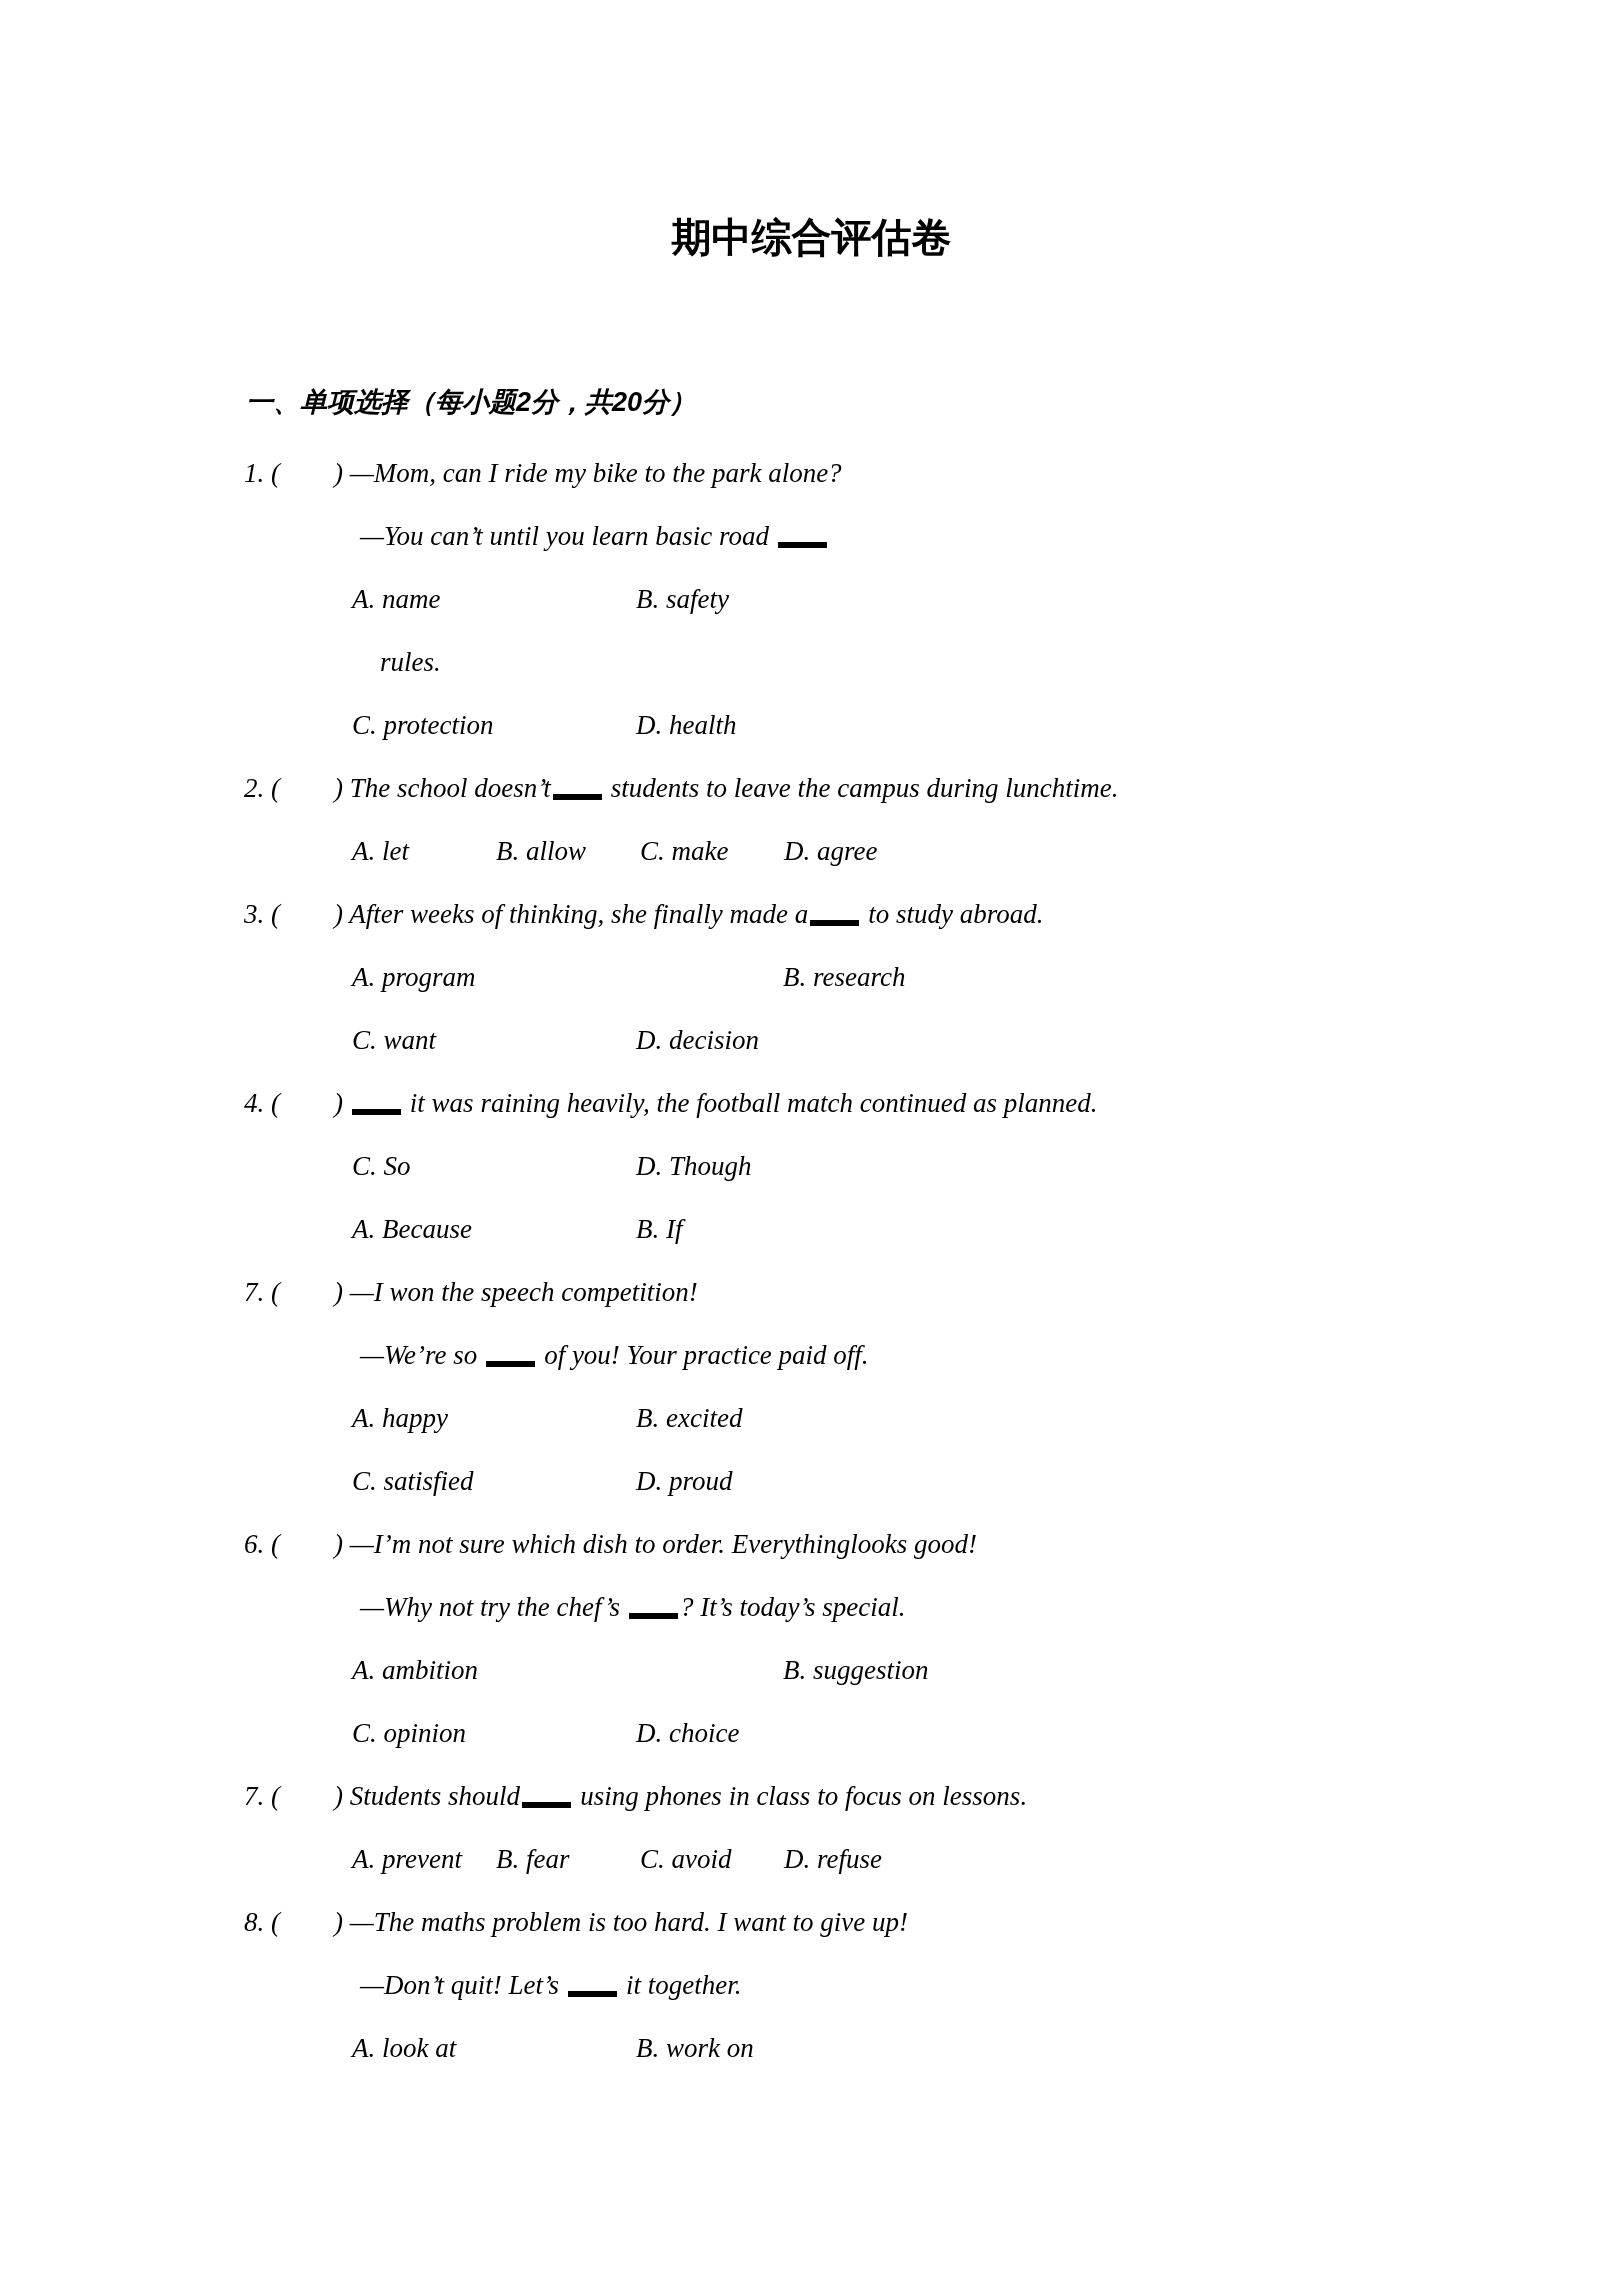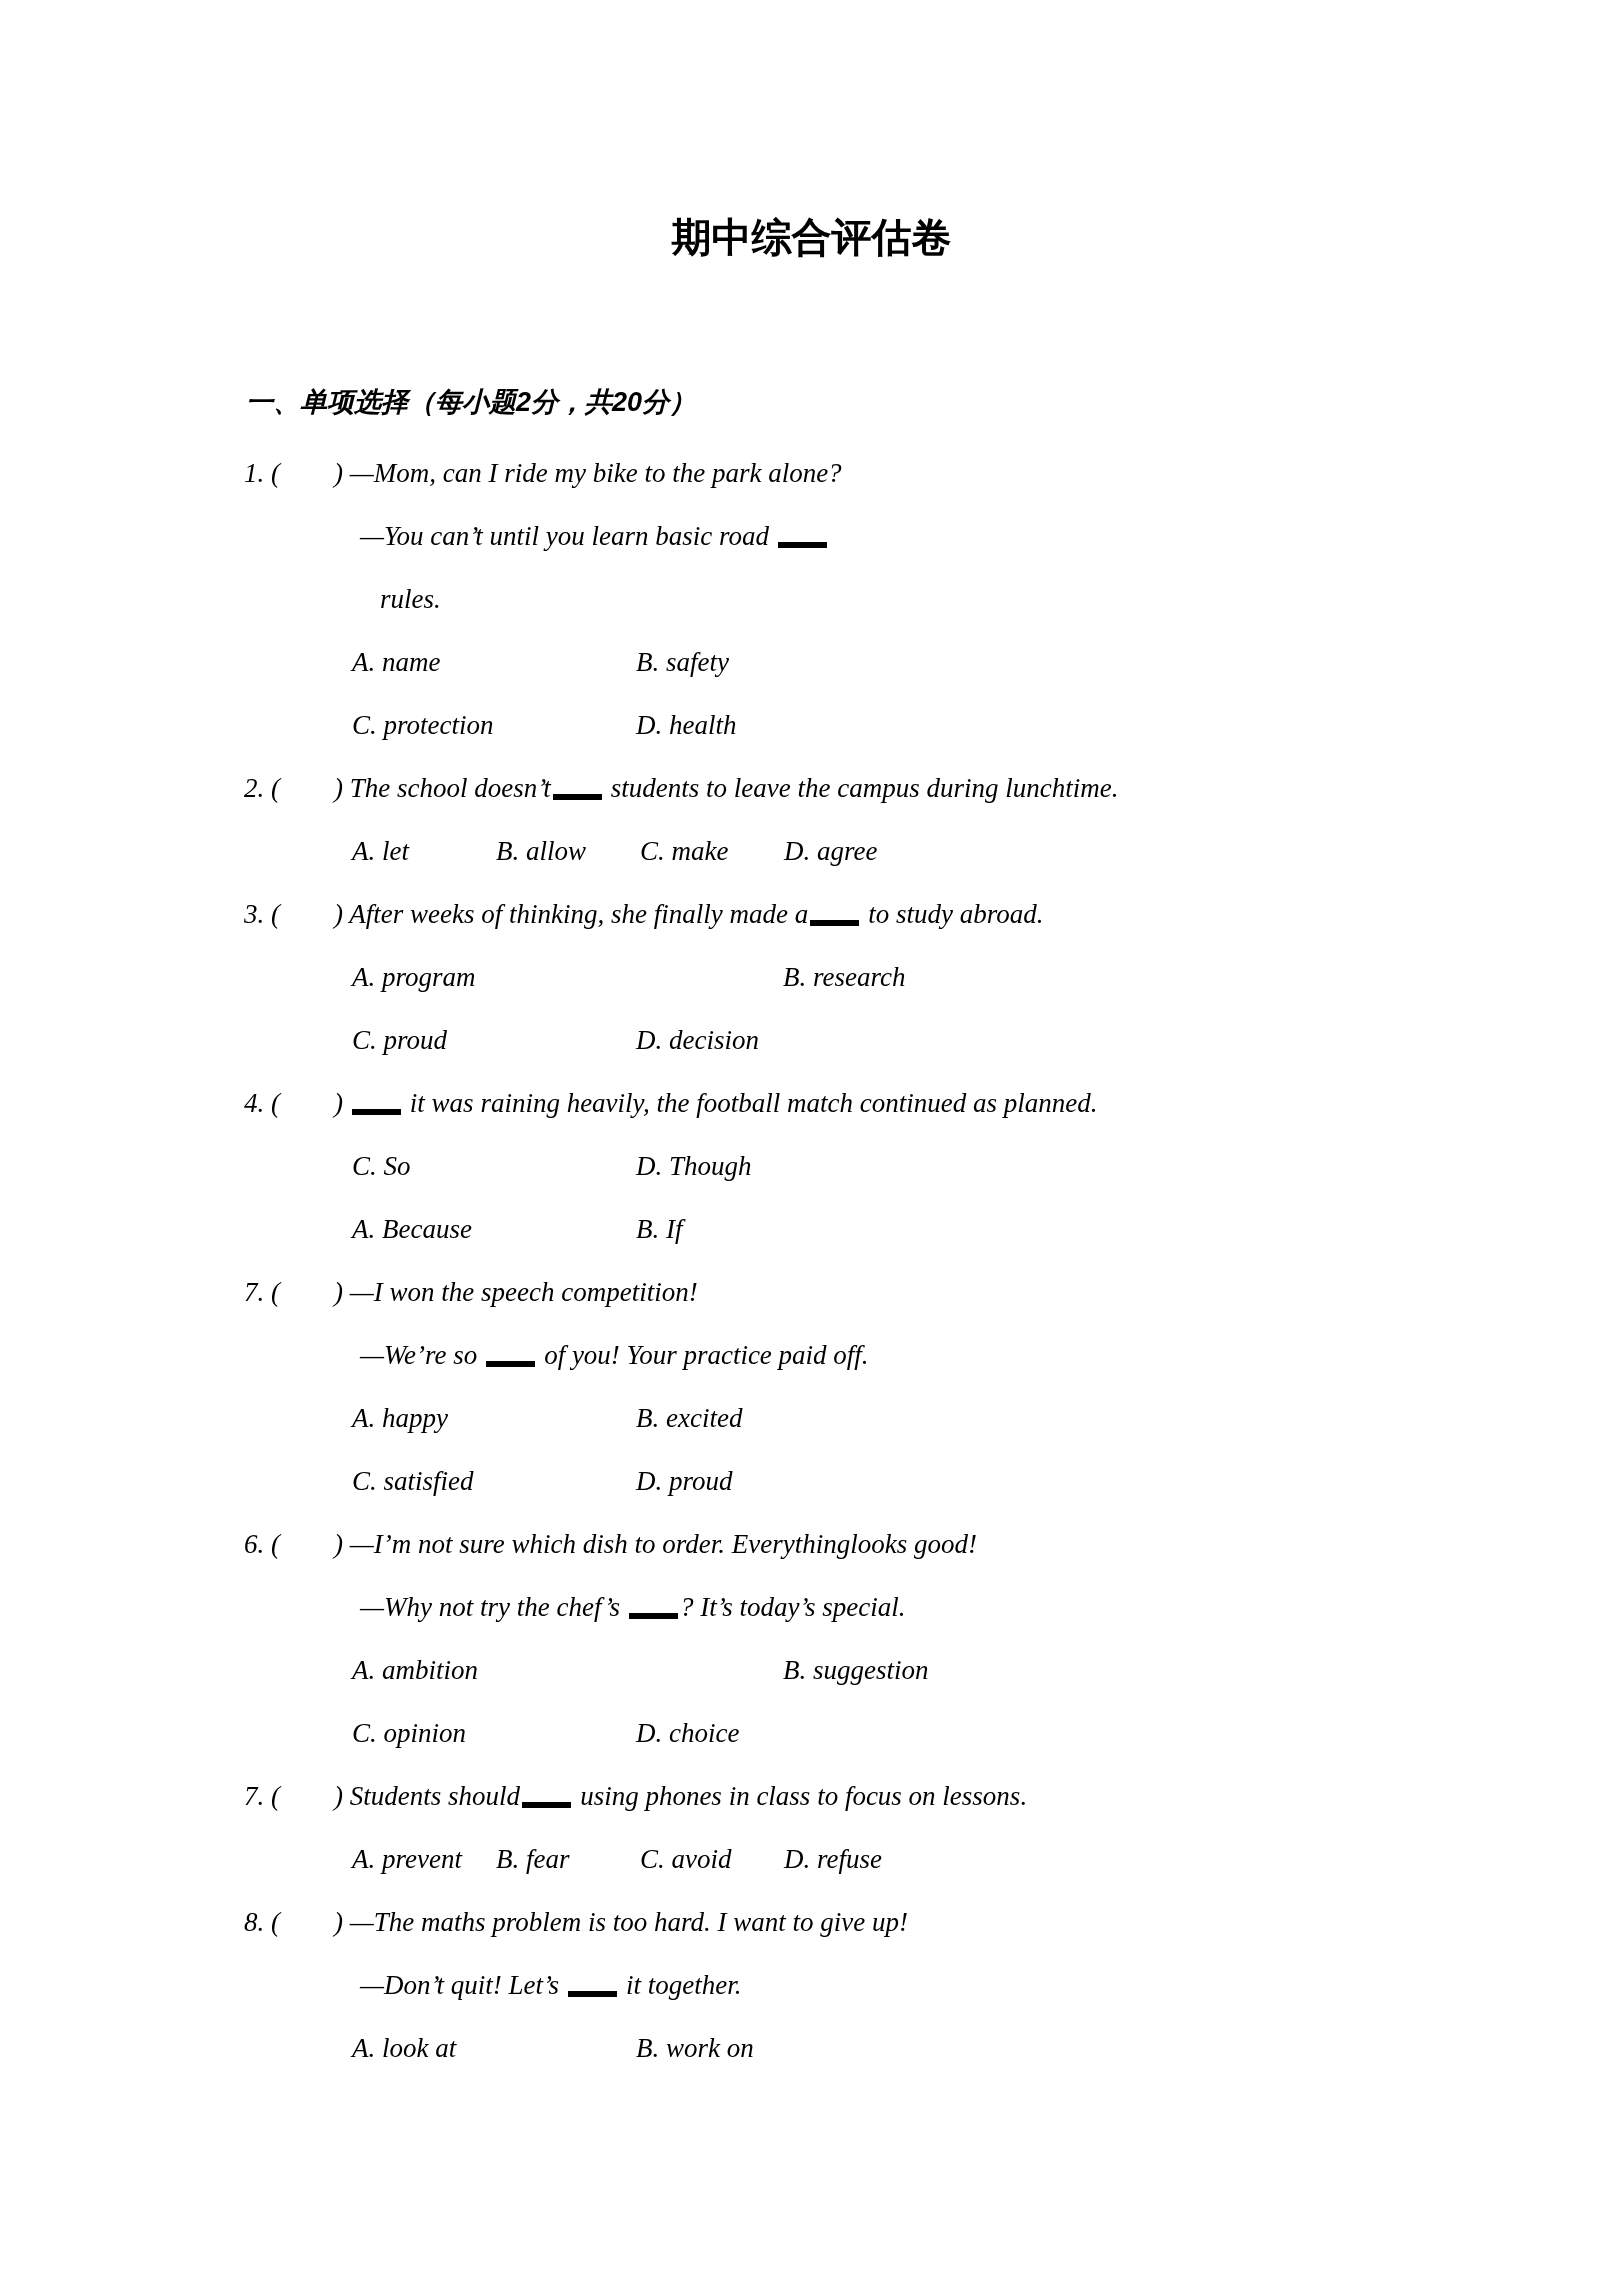--- a/index.html
+++ b/index.html
@@ -61,30 +61,30 @@
 <div class="sheet">
 
   <div class="title">期中综合评估卷</div>
 
   <div class="heading line">一、单项选择（每小题2分，共20分）</div>
 
   <div class="body-block">
 
     <div class="line stem">1. (        ) —Mom, can I ride my bike to the park alone?</div>
     <div class="line cont">—You can’t until you learn basic road <span class="blank"></span></div>
+    <div class="line opts"><span class="opt w520">A. name</span><span class="opt">B. safety</span></div>
     <div class="line tail">rules.</div>
-    <div class="line opts"><span class="opt w520">A. name</span><span class="opt">B. safety</span></div>
     <div class="line opts"><span class="opt w520">C. protection</span><span class="opt">D. health</span></div>
 
     <div class="line stem">2. (        ) The school doesn’t<span class="blank"></span> students to leave the campus during lunchtime.</div>
     <div class="line opts"><span class="opt w265">A. let</span><span class="opt w265">B. allow</span><span class="opt w265">C. make</span><span class="opt">D. agree</span></div>
 
     <div class="line stem">3. (        ) After weeks of thinking, she finally made a<span class="blank"></span> to study abroad.</div>
     <div class="line opts"><span class="opt w790">A. program</span><span class="opt">B. research</span></div>
-    <div class="line opts"><span class="opt w520">C. proud</span><span class="opt">D. decision</span></div>
+    <div class="line opts"><span class="opt w520">C. want</span><span class="opt">D. decision</span></div>
 
     <div class="line stem">4. (        ) <span class="blank"></span> it was raining heavily, the football match continued as planned.</div>
     <div class="line opts"><span class="opt w520">C. So</span><span class="opt">D. Though</span></div>
     <div class="line opts"><span class="opt w520">A. Because</span><span class="opt">B. If</span></div>
 
     <div class="line stem">7. (        ) —I won the speech competition!</div>
     <div class="line cont">—We’re so <span class="blank"></span> of you! Your practice paid off.</div>
     <div class="line opts"><span class="opt w520">A. happy</span><span class="opt">B. excited</span></div>
     <div class="line opts"><span class="opt w520">C. satisfied</span><span class="opt">D. proud</span></div>
 

